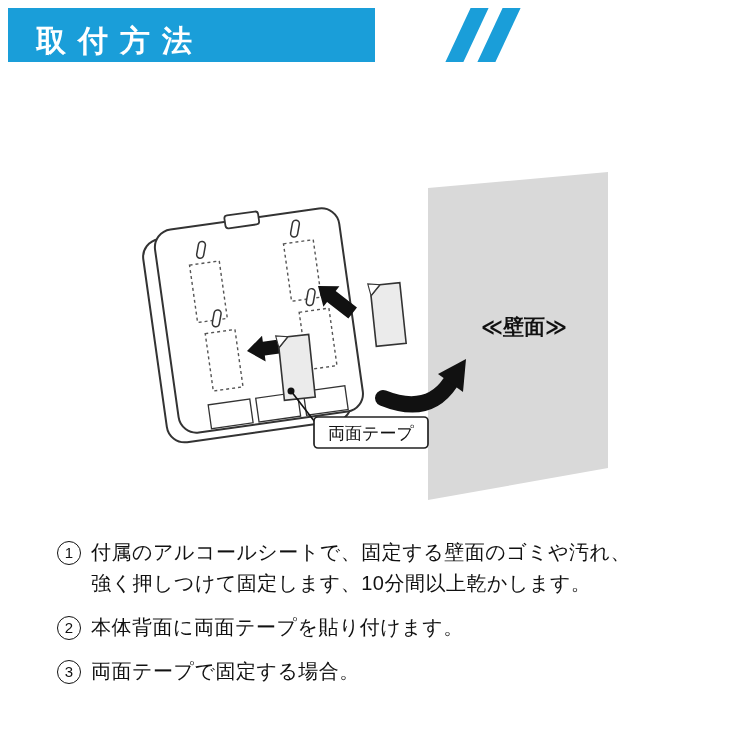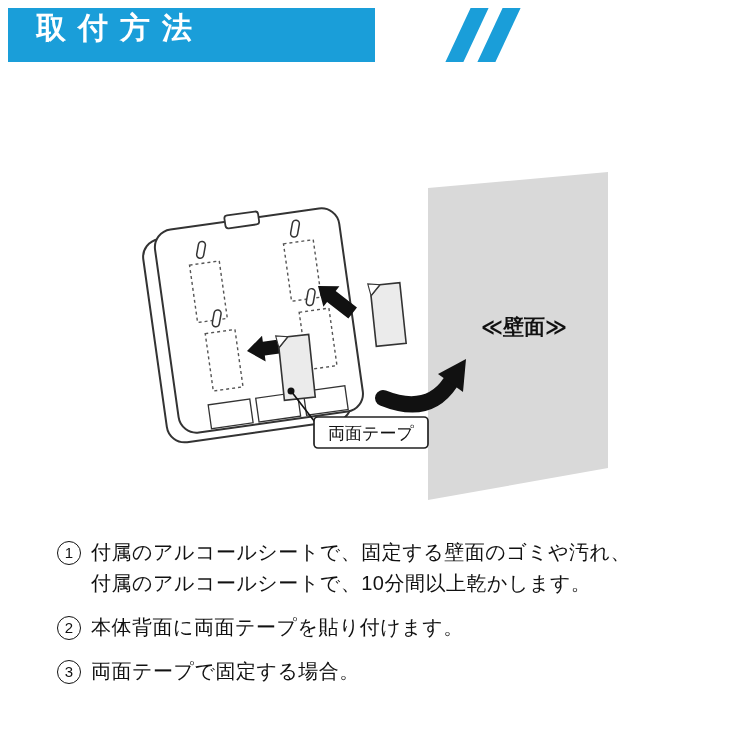--- a/index.html
+++ b/index.html
@@ -4,21 +4,21 @@
 <style>
   html,body { margin:0; padding:0; background:#fff; }
   .page {
     position:relative; width:750px; height:750px; background:#ffffff;
     font-family:"Liberation Sans","DejaVu Sans",sans-serif; color:#111;
     overflow:hidden;
   }
   
   .header-banner {
     position:absolute; left:8px; top:8px; width:367px; height:54px;
-    background:#1a9ed9; display:flex; align-items:flex-start;
+    background:#1a9ed9; display:flex; align-items:flex-end;
     padding-left:28px; box-sizing:border-box;
   }
   .header-banner .title {
     color:#fff; font-size:30px; font-weight:bold; letter-spacing:12px;
   }
   .stripe {
     position:absolute; top:8px; height:54px; width:18px; background:#1a9ed9;
     transform:skewX(-25deg);
   }
   .stripe.s1 { left:458px; }
@@ -116,21 +116,21 @@
       <rect x="314" y="267" width="114" height="31" rx="4" fill="#fff" stroke="#222" stroke-width="1.7"></rect>
       <text x="371" y="289" text-anchor="middle" font-size="17">両面テープ</text>
     </g>
   </svg>
 
   <ol class="instructions">
     <li class="instr">
       <span class="num">1</span>
       <span class="txt">
         <span class="line">付属のアルコールシートで、固定する壁面のゴミや汚れ、</span>
-        <span class="line">付属のアルコールシートで、10分間以上乾かします。</span>
+        <span class="line">強く押しつけて固定します、10分間以上乾かします。</span>
       </span>
     </li>
     <li class="instr">
       <span class="num">2</span>
       <span class="txt">
         <span class="line">本体背面に両面テープを貼り付けます。</span>
       </span>
     </li>
     <li class="instr">
       <span class="num">3</span>

